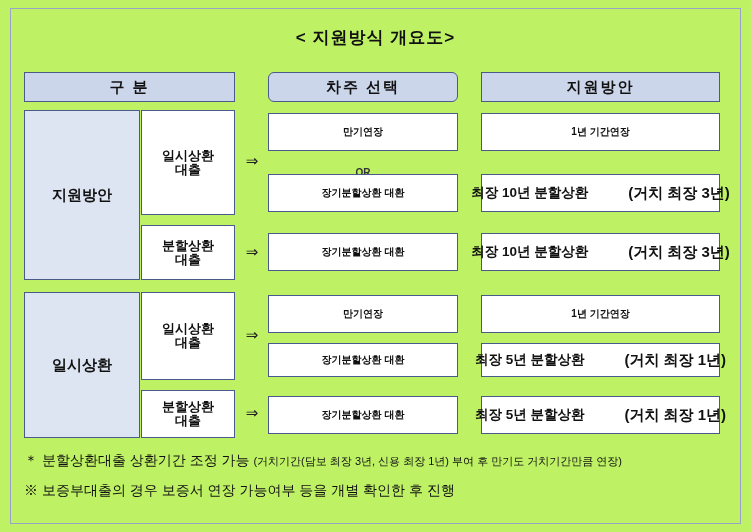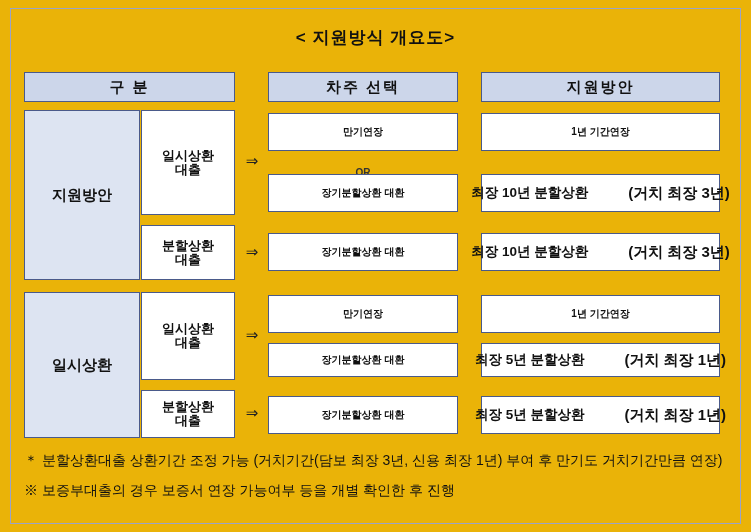--- a/index.html
+++ b/index.html
@@ -7,21 +7,21 @@
     padding: 0;
     background: #ffffff;
   }
   body {
     font-family: "Liberation Sans", sans-serif;
   }
   #page {
     position: relative;
     width: 751px;
     height: 532px;
-    background: #eab308;
+    background: #bef264;
     box-sizing: border-box;
   }
   .outer-frame {
     position: absolute;
     left: 10px;
     top: 8px;
     width: 731px;
     height: 516px;
     border: 1px solid #9aa4c8;
     box-sizing: border-box;
@@ -82,21 +82,21 @@
     text-align: center;
     font-weight: bold;
   }
   .note {
     position: absolute;
     font-size: 14px;
     color: #111111;
     white-space: nowrap;
   }
   .note .tiny {
-    font-size: 14px;
+    font-size: 11px;
     text-align: right;
   }
   .stack {
     display: flex;
     flex-direction: column;
     align-items: center;
     justify-content: center;
     line-height: 1.05;
   }
   .nowrap { white-space: nowrap; gap: 40px; }
@@ -106,21 +106,21 @@
 </head>
 <body>
 
 <div id="page">
 
   <div class="outer-frame"></div>
 
   <div class="title">&lt; 지원방식 개요도&gt;</div>
 
   <div class="box hdr" style="left:24px; top:72px; width:211px; height:30px;">구  분</div>
-  <div class="box hdr" style="left:268px; top:72px; width:190px; height:30px;">차주 선택</div>
+  <div class="box hdr" style="left:268px; top:72px; width:190px; height:30px;border-radius:6px;">차주 선택</div>
   <div class="box hdr" style="left:481px; top:72px; width:239px; height:30px;">지원방안</div>
 
   <div class="box cat" style="left:24px; top:110px; width:116px; height:170px;">지원방안</div>
 
   <div class="box sub stack" style="left:141px; top:110px; width:94px; height:105px;">
     <span>일시상환</span>
     <span>대출</span>
   </div>
   <div class="arrow" style="left:238px; top:152px; width:28px;">⇒</div>
 

